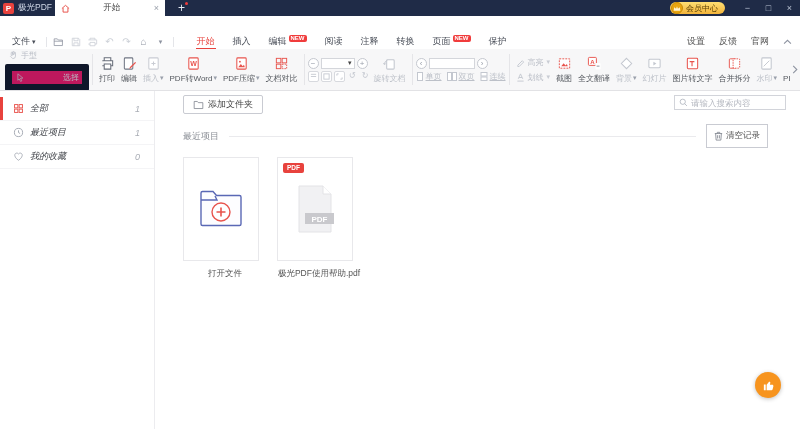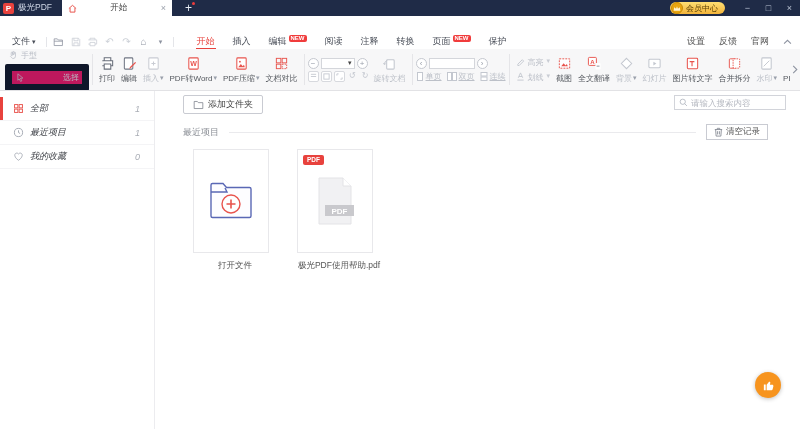--- a/index.html
+++ b/index.html
@@ -4,21 +4,21 @@
 <style>
   * { margin:0; padding:0; box-sizing:border-box; }
   html,body { background:#d8d8d8; }
   body { font-family:"Liberation Sans","DejaVu Sans",sans-serif; }
   #app { width:800px; height:429px; background:#fff; position:relative; overflow:hidden; font-size:9px; color:#444; }
 
   
   .titlebar { height:16px; background:#1f2b47; display:flex; align-items:center; color:#cdd5e4; }
   .logo-badge { width:11px; height:11px; background:#e8423d; color:#fff; border-radius:2px;
     font-size:8px; font-weight:bold; display:flex; align-items:center; justify-content:center; margin:0 4px 0 3px; }
-  .app-name { font-size:8.5px; margin-right:10px; }
+  .app-name { font-size:8.5px; margin-right:3px; }
   .doc-tab { width:110px; height:16px; background:#fff; color:#444; display:flex; align-items:center; padding:0 6px; }
   .doc-tab .tab-title { flex:1; text-align:center; font-size:8.5px; }
   .doc-tab .tab-close { color:#9aa0ab; font-size:9px; cursor:default; }
   .home-ico svg { display:block; }
   .new-tab { margin-left:10px; color:#e6ebf4; font-size:12px; line-height:10px; position:relative; padding:0 3px; }
   .new-tab .red-dot { position:absolute; right:0; top:-1px; width:3px; height:3px; border-radius:50%; background:#f03c3c; }
   .titlebar-right { margin-left:auto; display:flex; align-items:center; }
   .member-btn { background:linear-gradient(#ffdf73,#f3b43a); color:#5f4306; border-radius:7px; height:12px;
     padding:0 7px 0 1px; display:flex; align-items:center; font-size:8px; margin-right:12px; }
   .crown-circle { width:12px; height:12px; border-radius:50%; background:#e8a50f; display:flex; align-items:center;
@@ -43,21 +43,21 @@
   .badge { background:#f03c3c; color:#fff; font-size:6px; font-weight:bold; padding:0 2px; border-radius:2px;
     margin-left:2px; line-height:7px; height:7px; align-self:flex-start; }
   .badge:empty { display:none; }
   .mb-right { margin-left:auto; display:flex; align-items:center; gap:14px; color:#555; }
 
   
   .toolbar { height:42px; background:#f7f7f8; border-bottom:1px solid #e2e2e5; display:flex; align-items:center;
     padding:1px 0 1px 5px; overflow:hidden; position:relative; }
   .vdiv { width:1px; align-self:stretch; background:#e5e5e8; margin:4px 3px; flex:none; }
   .tcol { display:flex; flex-direction:column; justify-content:center; gap:2px; flex:none; }
-  .trow { display:flex; gap:3px; color:#b9bdc6; font-size:8px; padding:1px 3px; white-space:nowrap; }
+  .trow { display:flex; align-items:center; gap:3px; color:#b9bdc6; font-size:8px; padding:1px 3px; white-space:nowrap; }
   .trow.boxed { border:7px solid #0f172a; background:#be185d; border-radius:2px;gap:38px; }
   .tbig { display:flex; flex-direction:column; align-items:center; justify-content:space-between; gap:2px;
     padding:0 3px; font-size:8px; color:#55595f; white-space:nowrap; flex:none; }
   .tbig .lbl { display:flex; align-items:center; }
   .tbig.dis { color:#bcc0c8; }
   .ctl-row { display:flex; align-items:center; gap:2px; }
   .circ-btn { width:11px; height:11px; border-radius:50%; border:1px solid #c5c8cf; color:#9aa0ab; font-size:8px;
     line-height:9px; text-align:center; background:#fff; }
   .box-input { height:11px; border:1px solid #d4d6db; background:#fff; display:flex; align-items:center; }
   .box-input input { border:none; outline:none; width:100%; height:100%; font-size:8px; padding:0 2px; background:transparent; }
@@ -81,24 +81,24 @@
   .content-top { display:flex; align-items:flex-start; }
   .add-folder { height:19px; border:1px solid #c9cbd2; background:#fff; border-radius:2px; display:flex;
     align-items:center; gap:4px; padding:0 9px; font-size:9px; color:#444; }
   .search { margin-left:auto; width:112px; height:15px; border:1px solid #d2d4da; display:flex; align-items:center;
     padding:0 4px; gap:3px; background:#fff; margin-right:2px; }
   .search input { border:none; outline:none; flex:1; min-width:0; font-size:8.5px; color:#333; background:transparent; }
   .search input::placeholder { color:#b5b8c0; }
   .section-row { display:flex; align-items:center; margin-top:10px; padding-right:20px; }
   .section-title { color:#8b8f96; white-space:nowrap; }
   .section-line { flex:1; height:1px; background:#eaeaed; margin:0 10px; }
-  .clear-btn { height:16px; border:1px solid #c9cbd2; background:#fff; display:flex; align-items:center; gap:3px;
+  .clear-btn { height:24px; border:1px solid #c9cbd2; background:#fff; display:flex; align-items:center; gap:3px;
     padding:0 7px; font-size:8.5px; color:#555; white-space:nowrap; }
   .cards { display:flex; gap:10px; margin-top:9px; }
-  .card-item { width:84px; flex:none;margin-left:10px; }
+  .card-item { width:84px; flex:none; }
   .card { width:76px; height:104px; border:1px solid #e8e8eb; background:#fff; position:relative; display:flex;
     align-items:center; justify-content:center; }
   .card-label { text-align:center; margin-top:7px; font-size:8.5px; color:#555; white-space:nowrap; }
   .pdf-badge { position:absolute; left:5px; top:5px; background:#e8423d; color:#fff; font-size:6.5px; font-weight:bold;
     padding:1px 4px; border-radius:2px; line-height:8px; }
   .fab { position:absolute; right:19px; bottom:31px; width:26px; height:26px; border-radius:50%; background:#f7941e;
     display:flex; align-items:center; justify-content:center; box-shadow:0 1px 4px rgba(0,0,0,.25); border:none; }
 </style>
 </head>
 <body>

